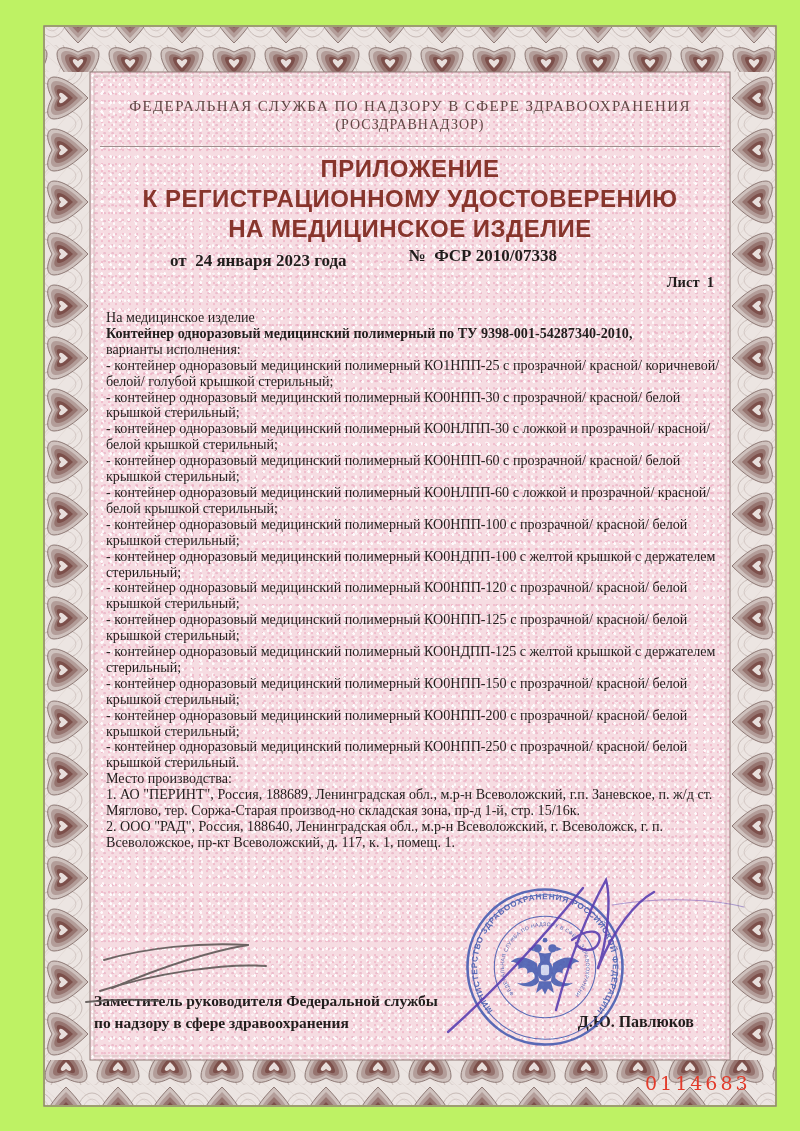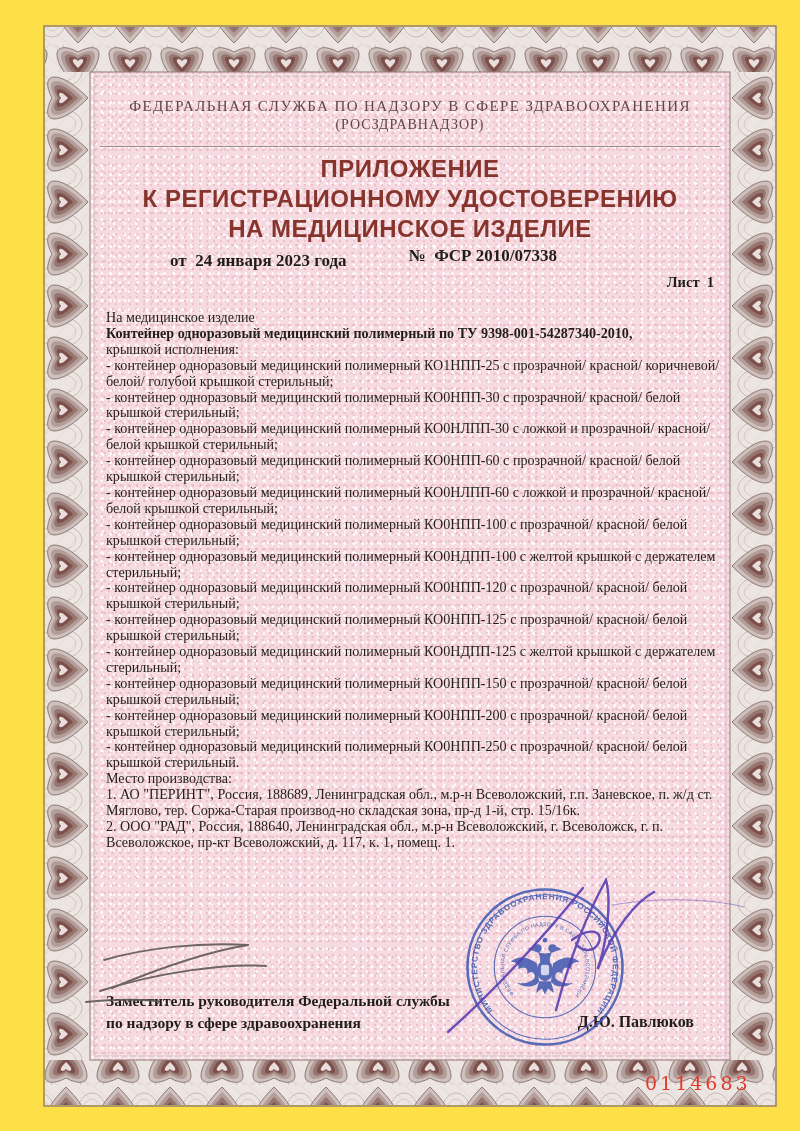--- a/index.html
+++ b/index.html
@@ -1,18 +1,18 @@
 <!DOCTYPE html>
 <html><head>
 <meta charset="utf-8">
 <style>
   html,body{margin:0;padding:0;background:#e8e8e8;}
   .page{
     position:relative; width:800px; height:1131px; margin:0 auto;
-    background:#fde047; overflow:hidden;
+    background:#bef264; overflow:hidden;
     font-family:"Liberation Serif", serif; color:#211d1c;
   }
   
   .field{
     position:absolute; left:90px; top:72px; width:640px; height:988px;
     background-color:#f6dce2;
     background-image:
       radial-gradient(circle at 30% 40%, rgba(255,255,255,.95) 0 1.1px, transparent 1.6px),
       radial-gradient(circle at 72% 18%, rgba(236,166,188,.55) 0 .9px, transparent 1.4px),
       radial-gradient(circle at 18% 78%, rgba(255,255,255,.85) 0 1px, transparent 1.5px),
@@ -37,21 +37,21 @@
   .daterow .date{ margin-left:80px; white-space:pre; }
   .daterow .num{ margin-left:62px; white-space:pre; position:relative; top:-5px; }
   .sheet{ text-align:right; padding-right:16px; font-weight:bold; font-size:14.5px; margin-top:3px; white-space:pre;}
 
   .bodytext{
     margin:19px 0 0 16px; width:621px;
     font-size:14.1px; line-height:15.9px;
   }
   .bodytext .bold{ font-weight:bold; white-space:nowrap; }
 
-  .sigblock{ position:absolute; left:16px; top:918px; font-weight:bold; font-size:15.5px; line-height:22px; }
+  .sigblock{ position:absolute; left:4px; top:918px; font-weight:bold; font-size:15.5px; line-height:22px; }
   .signer{ position:absolute; right:36px; top:941px; font-weight:bold; font-size:16px; }
 
   .serial{
     position:absolute; left:645px; top:1072px;
     font-family:"DejaVu Serif", serif; font-size:19px; letter-spacing:3px;
     color:#e23a2a;
   }
   .stamp{ position:absolute; left:463px; top:885px; width:164px; height:164px; opacity:.84; filter:blur(.3px); pointer-events:none;}
   .ink{ position:absolute; left:0; top:0; pointer-events:none; }
 </style>
@@ -111,21 +111,21 @@
     </div>
     <div class="daterow">
       <span class="date">от  24 января 2023 года</span>
       <span class="num">№  ФСР 2010/07338</span>
     </div>
     <div class="sheet">Лист  1</div>
 
     <div class="bodytext">
       <div>На медицинское изделие</div>
       <div class="bold">Контейнер одноразовый медицинский полимерный по ТУ 9398-001-54287340-2010,</div>
-      <div>крышкой исполнения:</div>
+      <div>варианты исполнения:</div>
       <div>- контейнер одноразовый медицинский полимерный КО1НПП-25 с прозрачной/ красной/ коричневой/ белой/ голубой крышкой стерильный;</div>
       <div>- контейнер одноразовый медицинский полимерный КО0НПП-30 с прозрачной/ красной/ белой крышкой стерильный;</div>
       <div>- контейнер одноразовый медицинский полимерный КО0НЛПП-30 с ложкой и прозрачной/ красной/ белой крышкой стерильный;</div>
       <div>- контейнер одноразовый медицинский полимерный КО0НПП-60 с прозрачной/ красной/ белой крышкой стерильный;</div>
       <div>- контейнер одноразовый медицинский полимерный КО0НЛПП-60 с ложкой и прозрачной/ красной/ белой крышкой стерильный;</div>
       <div>- контейнер одноразовый медицинский полимерный КО0НПП-100 с прозрачной/ красной/ белой крышкой стерильный;</div>
       <div>- контейнер одноразовый медицинский полимерный КО0НДПП-100 с желтой крышкой с держателем стерильный;</div>
       <div>- контейнер одноразовый медицинский полимерный КО0НПП-120 с прозрачной/ красной/ белой крышкой стерильный;</div>
       <div>- контейнер одноразовый медицинский полимерный КО0НПП-125 с прозрачной/ красной/ белой крышкой стерильный;</div>
       <div>- контейнер одноразовый медицинский полимерный КО0НДПП-125 с желтой крышкой с держателем стерильный;</div>

